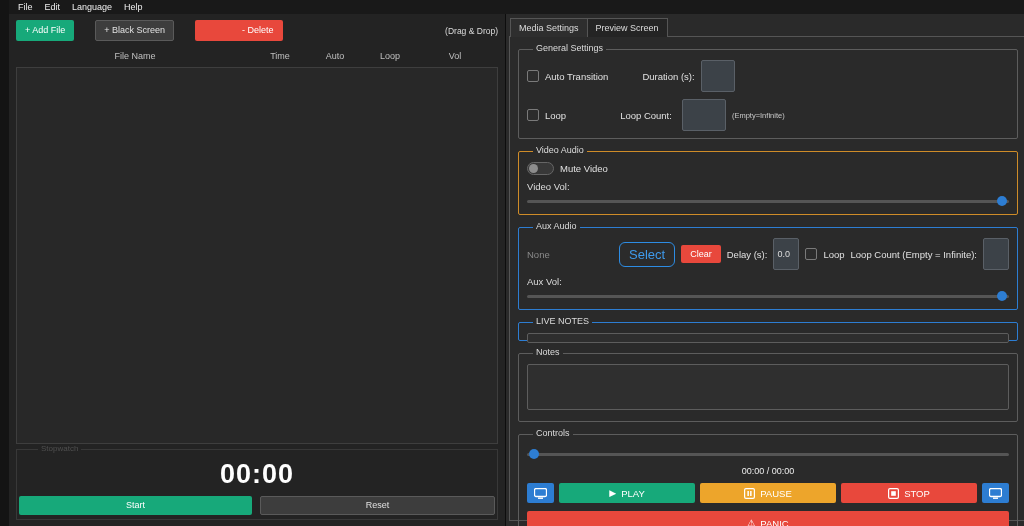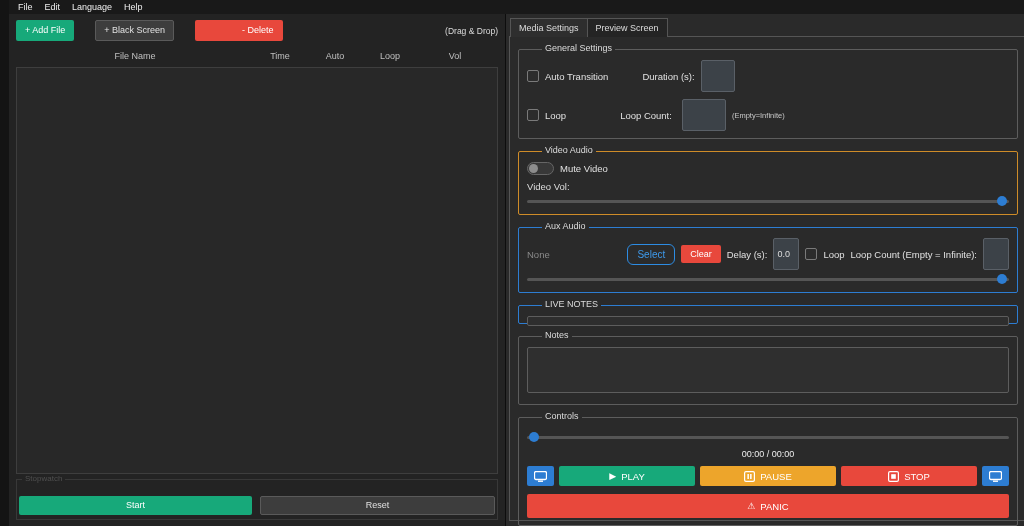--- a/index.html
+++ b/index.html
@@ -26,35 +26,35 @@
   .table-header span { text-align:center; }
   .col-filename { width:238px; }
   .col-time { width:52px; }
   .col-auto { width:58px; }
   .col-loop { width:52px; }
   .col-vol { width:78px; }
 
   .list-area { flex:1; background:#282828; border:1px solid #3e3e3e; }
 
   .stopwatch-group { flex:none; position:relative; border:1px solid #383838; margin-top:5px; padding:10px 2px 4px 2px; }
-  .stopwatch-legend { position:absolute; top:-6px; left:5px; background:#232323; padding:0 3px; font-size:8px; color:#4f4f4f; }
+  .stopwatch-legend { position:absolute; top:-6px; left:21px; background:#232323; padding:0 3px; font-size:8px; color:#4f4f4f; }
   .stopwatch-time { text-align:center; font-size:27px; font-weight:bold; color:#ffffff; letter-spacing:1px; line-height:1.1; }
   .stopwatch-buttons { display:flex; gap:8px; margin-top:6px; }
   .stopwatch-buttons .btn { flex:1; padding:4px 0; font-size:9px; }
 
   
   .right-panel { flex:1; background:#2a2a2a; display:flex; flex-direction:column; padding:3px 6px 5px 3px; min-width:0; }
   .tabs { display:flex; flex:none; padding-left:1px; }
   .tab { font-size:9px; padding:4px 8px; border:1px solid #555; border-bottom:none; background:#262626; color:#ddd; cursor:pointer; position:relative; top:1px; }
   .tab.active { background:#2e2e2e; z-index:2; }
   .tab.inactive { background:#242424; border-left:none; }
   .tab-content { flex:1; border:1px solid #555; background:#2a2a2a; padding:12px 8px 6px 8px; display:flex; flex-direction:column; gap:12px; min-height:0; }
 
   .group { position:relative; border:1px solid #5d5d5d; border-radius:2px; padding:10px 8px 7px 8px; flex:none; }
-  .group-legend { position:absolute; top:-7px; left:23px; background:#2a2a2a; padding:0 3px; font-size:9px; color:#dcdcdc; }
+  .group-legend { position:absolute; top:-7px; left:14px; background:#2a2a2a; padding:0 3px; font-size:9px; color:#dcdcdc; }
   .group.orange { border-color:#cf8c28; }
   .group.blue { border-color:#2d7dd2; }
 
   .row { display:flex; align-items:center; gap:6px; font-size:9.5px; color:#e0e0e0; }
   .checkbox { width:12px; height:12px; flex:none; background:#2c2c2c; border:1px solid #7a7a7a; border-radius:2px; cursor:pointer; }
   .text-input { background:#3c4248; border:1px solid #5a6067; border-radius:2px; height:32px; color:#ddd; font-size:9px; font-family:inherit; padding:0 3px; }
   .hint { font-size:7.5px; color:#c8c8c8; }
 
   
   .gs-row1 { margin-bottom:7px; }
@@ -71,21 +71,21 @@
   .vol-label { font-size:9.5px; margin-top:6px; }
   .slider { position:relative; height:12px; margin-top:3px; cursor:pointer; }
   .slider-track { position:absolute; left:0; right:0; top:5px; height:3px; background:#555; border-radius:2px; }
   .slider-handle { position:absolute; top:1px; width:10px; height:10px; border-radius:50%; background:#2d7dd2; }
   .handle-right { right:2px; }
   .handle-left { left:2px; }
 
   
   .aux-none { color:#8a8a8a; }
   .aux-cluster { margin-left:auto; display:flex; align-items:center; gap:6px; }
-  .btn-select { background:#2b2b2b; border:1px solid #2d8ce3; color:#3e9aec; font-size:10px; padding:4px 9px; border-radius:6px; cursor:pointer; font-family:inherit; }
+  .btn-select { background:#2b2b2b; border:1px solid #2d8ce3; color:#3e9aec; font-size:13px; padding:4px 9px; border-radius:6px; cursor:pointer; font-family:inherit; }
   .btn-clear { background:#e8483c; border:none; color:#fff; font-size:9px; padding:4px 9px; border-radius:2px; cursor:pointer; font-family:inherit; }
   .in-delay { width:26px; }
   .in-auxloop { width:26px; }
 
   
   .notes-area { width:100%; height:46px; background:#2f2f2f; border:1px solid #5d5d5d; border-radius:2px; color:#ddd; font-size:9px; font-family:inherit; resize:none; padding:3px; }
   .group-livenotes { flex:1; min-height:0; display:flex; flex-direction:column; }
   .livenotes-box { flex:1; border:1px solid #5d5d5d; border-radius:2px; background:#2e2e2e; padding:4px 5px; font-size:9.5px; color:#cfcfcf; overflow:hidden; }
 
   
@@ -129,20 +129,21 @@
         <span class="col-time">Time</span>
         <span class="col-auto">Auto</span>
         <span class="col-loop">Loop</span>
         <span class="col-vol">Vol</span>
       </div>
 
       <div class="list-area"></div>
 
       <div class="stopwatch-group">
         <span class="stopwatch-legend">Stopwatch</span>
+        <div class="stopwatch-time">00:00</div>
         <div class="stopwatch-buttons">
           <button class="btn btn-green">Start</button>
           <button class="btn btn-darkgray">Reset</button>
         </div>
       </div>
     </div>
 
     <div class="right-panel">
       <div class="tabs">
         <div class="tab active">Media Settings</div>
@@ -191,20 +192,21 @@
               <button class="btn-select">Select</button>
               <button class="btn-clear">Clear</button>
               <span>Delay (s):</span>
               <input class="text-input in-delay" value="0.0" style="">
               <span class="checkbox"></span>
               <span>Loop</span>
               <span>Loop Count (Empty = Infinite):</span>
               <input class="text-input in-auxloop" value="" style="">
             </span>
           </div>
+          <div class="vol-label">Aux Vol:</div>
           <div class="slider">
             <span class="slider-track"></span>
             <span class="slider-handle handle-right"></span>
           </div>
         </div>
 
         <div class="group blue group-livenotes">
           <span class="group-legend">LIVE NOTES</span>
           <div class="livenotes-box">...</div>
         </div>

